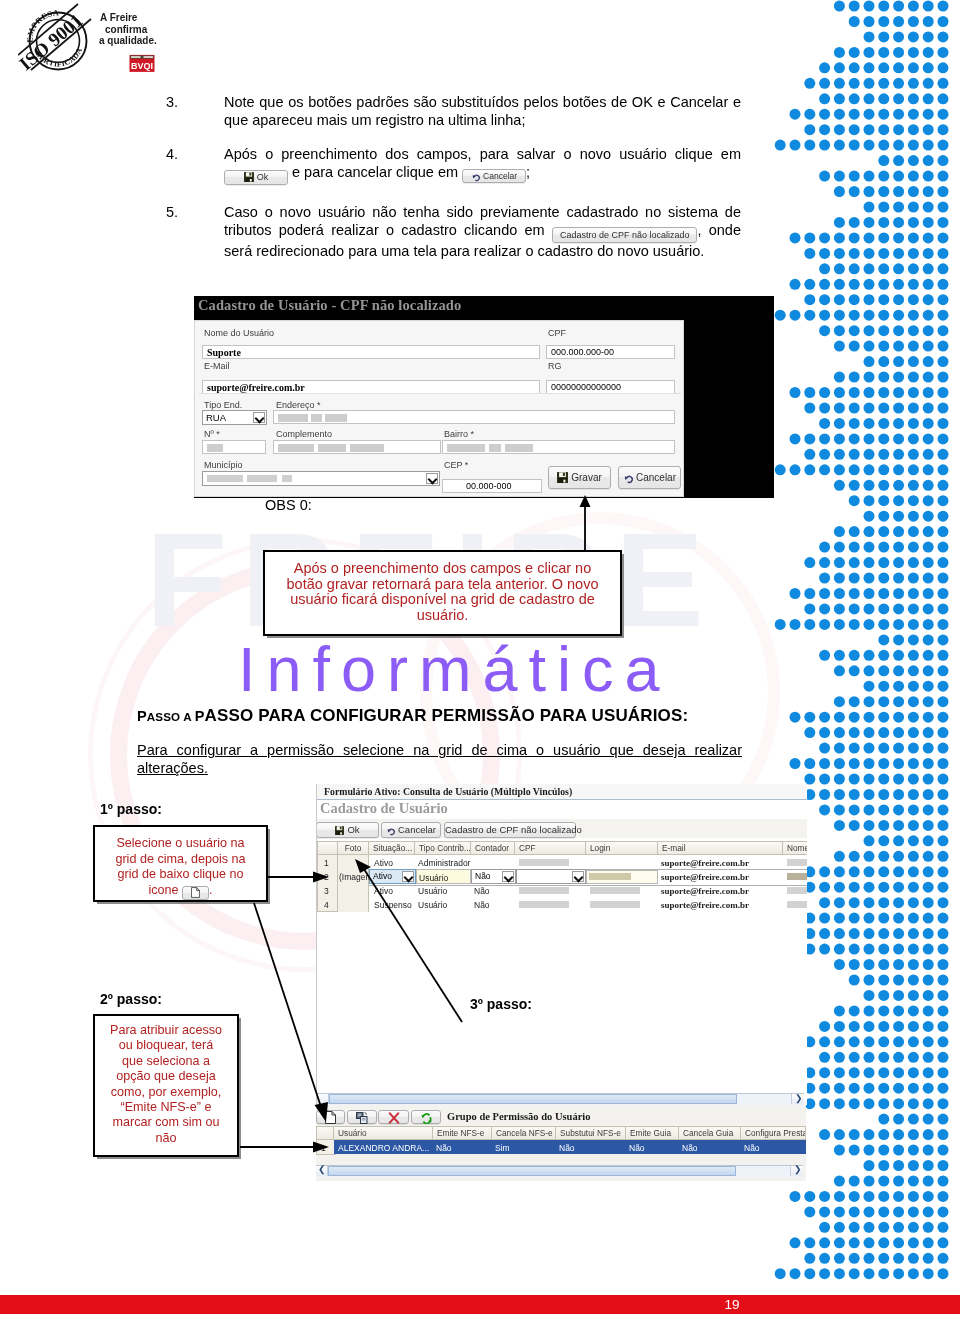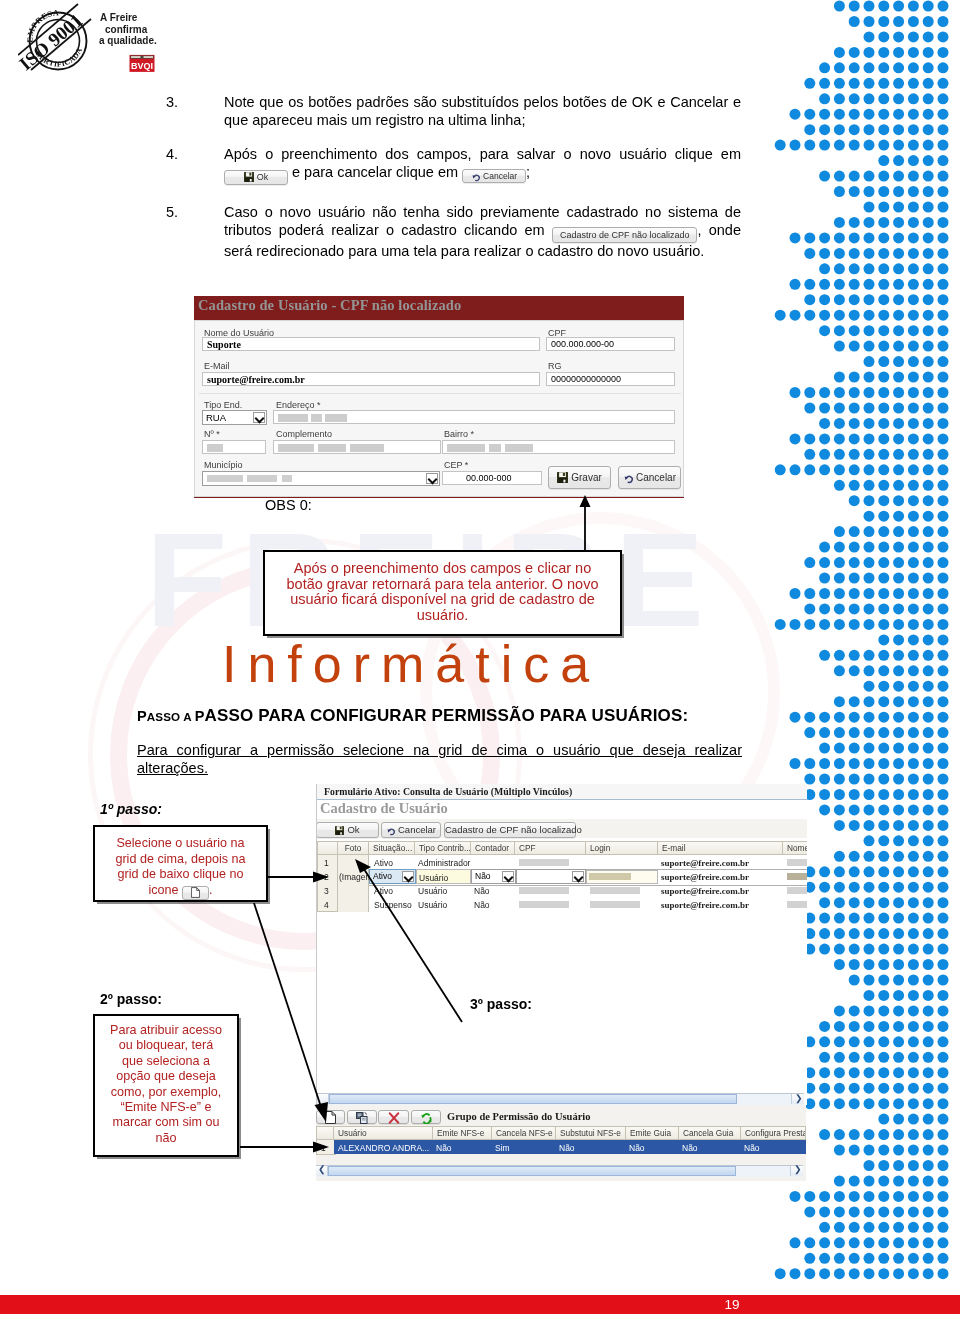--- a/index.html
+++ b/index.html
@@ -9,21 +9,21 @@
   
   #watermark{position:absolute;left:0;top:0;width:960px;height:1320px;z-index:0;pointer-events:none;overflow:hidden;}
   #wm-arc{position:absolute;left:110px;top:560px;width:390px;height:390px;border-radius:50%;
           border:17px solid #fbeff1;box-sizing:border-box;}
   #wm-arc2{position:absolute;left:88px;top:538px;width:434px;height:434px;border-radius:50%;
           border:5px solid #fdf6f7;box-sizing:border-box;}
   #wm-arc3{position:absolute;left:420px;top:512px;width:360px;height:360px;border-radius:50%;
           border:12px solid #fdf7f8;box-sizing:border-box;}
   #wm-freire{position:absolute;left:146px;top:514px;font-size:133px;font-weight:bold;color:#f0f1f6;
              letter-spacing:14px;line-height:1;white-space:nowrap;}
-  #wm-info{position:absolute;left:222px;top:638px;font-size:52px;color:#c2410c;letter-spacing:11px;
+  #wm-info{position:absolute;left:238px;top:638px;font-size:63px;color:#8b5cf6;letter-spacing:11px;
            line-height:1;white-space:nowrap;}
 
   
   #dots{position:absolute;left:0;top:0;width:960px;height:1320px;z-index:1;pointer-events:none;}
 
   
   #isologo{position:absolute;left:18px;top:2px;width:160px;height:72px;z-index:6;}
 
   
   .num{position:absolute;font-size:14.5px;color:#000;z-index:5;}
@@ -31,30 +31,30 @@
   .para.j{text-align:justify;text-justify:inter-word;}
 
   
   .winbtn{display:inline-block;vertical-align:-4px;border:1px solid #adadad;border-radius:3px;
      background:linear-gradient(to bottom,#fcfcfc 0%,#f4f4f4 45%,#e9e9e9 50%,#e6e6e6 100%);
      color:#303030;text-align:center;box-sizing:border-box;white-space:nowrap;
      box-shadow:0 1px 0 rgba(0,0,0,.07);}
   .winbtn .bi{display:inline-block;vertical-align:-2px;margin-right:3px;}
 
   
-  #formshot{position:absolute;left:194px;top:296px;width:490px;height:202px;z-index:5;
-            background:#7f1d1d;box-sizing:border-box;
+  #formshot{position:absolute;left:194px;top:296px;width:580px;height:202px;z-index:5;
+            background:#000000;box-sizing:border-box;
             font-size:8.5px;color:#333;}
   #formshot .fstitle{position:absolute;left:4px;top:1px;font-size:14.5px;color:#949494;
             font-family:"Liberation Serif",serif;font-weight:bold;letter-spacing:.1px;}
   #formshot .fpanel{position:absolute;left:0px;top:24px;width:490px;height:177px;
             background:#f6f6f6;border:1px solid #d7d7d7;box-sizing:border-box;}
   .flabel{position:absolute;font-size:9px;color:#3d3d3d;white-space:nowrap;}
   .finput{position:absolute;background:#fff;border:1px solid #c3c3c3;box-sizing:border-box;
-          font-size:9px;color:#000;padding:0 4px;line-height:12px;height:14px;}
+          font-size:9px;color:#000;padding:0 4px;line-height:12px;height:14px;margin-top:8px;}
   .finput.b{font-weight:bold;font-family:"Liberation Serif",serif;font-size:10px;line-height:13px;}
   .fmask{position:absolute;height:14px;background:#fff;border:1px solid #c3c3c3;box-sizing:border-box;}
   .fmask i{position:absolute;display:block;height:8px;top:3px;background:#cdcdcd;}
   .fsel{position:absolute;height:15px;background:#fff;border:1px solid #9d9d9d;box-sizing:border-box;
         font-size:9.5px;color:#000;padding:0 3px;line-height:14px;}
   .fsel .arw{position:absolute;right:1px;top:1px;width:12px;height:11px;
         background:#fff;border:1px solid #9a9a9a;box-sizing:border-box;}
   .fsel .arw:after{content:"";position:absolute;left:2px;top:2px;width:5px;height:5px;
         border-left:2px solid #111;border-bottom:2px solid #111;transform:rotate(-45deg);}
   .fdiv{position:absolute;height:1px;background:#e0e0e0;}
@@ -988,21 +988,21 @@
     <line x1="15" y1="62" x2="15" y2="10" stroke="#000" stroke-width="1.8"></line>
     <path d="M15 0 L20.5 12 L9.5 12 Z" fill="#000"></path>
   </svg>
 
   <div class="callout" style="left:263px;top:550px;width:359px;height:86px;padding:9px 17px 0;font-size:14.5px;line-height:15.6px;"><span>Após o preenchimento dos campos e clicar no botão gravar retornará para tela anterior. O novo usuário ficará disponível na grid de cadastro de usuário.</span></div>
 
   <div class="lbl" style="left:137px;top:706px;letter-spacing:.15px;"><span style="font-size:14.5px;">P</span><span style="font-size:11.6px;">ASSO</span><span style="font-size:11.6px;"> A </span><span style="font-size:14.5px;">P</span><span style="font-size:17px;">ASSO PARA CONFIGURAR PERMISSÃO PARA USUÁRIOS:</span></div>
 
   <div class="para j" style="left:137px;top:742px;width:605px;text-decoration:underline;">Para configurar a permissão selecione na grid de cima o usuário que deseja realizar alterações.</div>
 
-  <div class="lbl" style="left:100px;top:801px;font-style:italic;">1º passo:</div>
+  <div class="lbl" style="left:100px;top:801px;">1º passo:</div>
   <div class="lbl" style="left:100px;top:991px;">2º passo:</div>
   <div class="lbl" style="left:470px;top:996px;">3º passo:</div>
 
   <div class="shot" style="left:316px;top:784px;width:490px;height:321px;border-left:1px solid #c9c9c9;">
     <div style="position:absolute;left:0;top:0;width:490px;height:15px;background:#f6f6f6;border-bottom:1px solid #a9bdd2;"></div>
     <div class="shtitle" style="left:7px;top:2px;font-size:9.8px;">Formulário Ativo: Consulta de Usuário (Múltiplo Vincúlos)</div>
     <div class="shsub" style="left:3px;top:16px;font-size:14.5px;">Cadastro de Usuário</div>
 
     <div style="position:absolute;left:0;top:35px;width:490px;height:19px;background:#f4f3ef;"></div>
     <span class="winbtn" style="position:absolute;left:-1px;top:38px;width:63px;height:16px;line-height:14px;font-size:9.5px;"><span class="bi">

